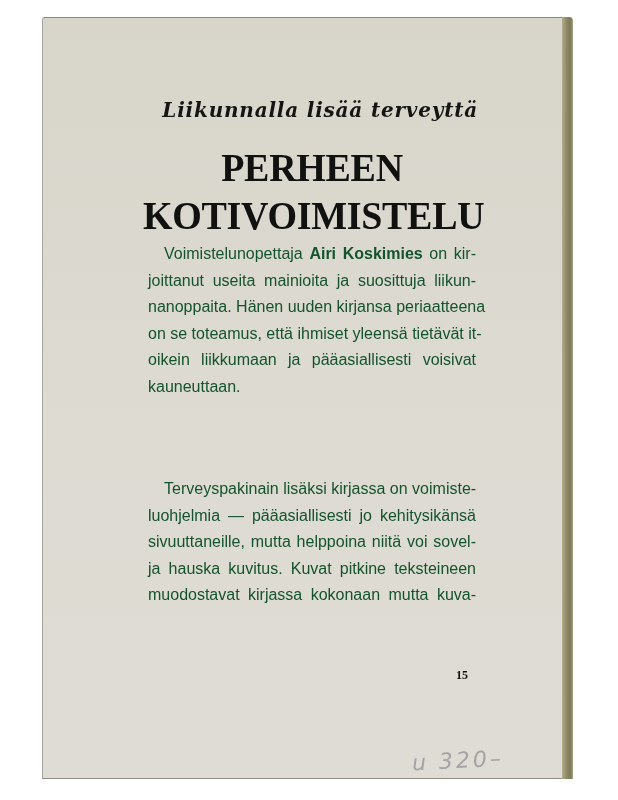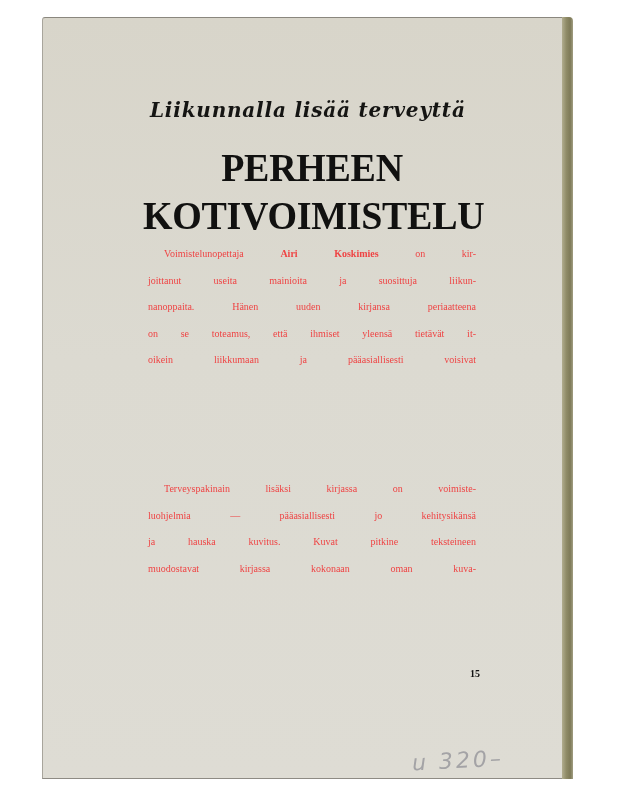--- a/index.html
+++ b/index.html
@@ -33,21 +33,21 @@
       width: 11px;
       height: 762px;
       background: linear-gradient(90deg, #b1ad8f 0%, #8f8b67 40%, #7e7a58 75%, #a19e82 100%);
       border-top-right-radius: 4px;
     }
     .tagline {
       position: absolute;
       left: 150px;
       top: 98px;
       width: 328px;
-      text-align: left;
+      text-align: right;
       font-family: "DejaVu Serif", serif;
       font-style: italic;
       font-weight: bold;
       font-size: 20px;
       letter-spacing: 0.8px;
       color: #151513;
       white-space: nowrap;
     }
     .title {
       position: absolute;
@@ -62,24 +62,24 @@
       letter-spacing: -0.3px;
       color: #111110;
       transform: scaleY(1.08);
       transform-origin: top center;
     }
     .title span { display: block; white-space: nowrap; }
     .body-text {
       position: absolute;
       left: 148px;
       width: 328px;
-      font-family: Liberation Serif, serif;
-      font-size: 10px;
+      font-family: Liberation Sans, sans-serif;
+      font-size: 16px;
       line-height: 26.5px;
-      color: #ef4444;
+      color: #14532d;
     }
     .body-text .line {
       display: block;
       white-space: nowrap;
       text-align: justify;
       text-align-last: justify;
       height: 26.5px;
     }
     .body-text .line.last {
       text-align-last: left;
@@ -91,23 +91,22 @@
       font-weight: bold;
     }
     .para1 { top: 241px; }
     .para2 { top: 476px; }
     .page-number {
       position: absolute;
       left: 456px;
       top: 668px;
       font-family: "Liberation Serif", serif;
       font-weight: bold;
-      font-size: 10px;
+      font-size: 12px;
       color: #111;
-      margin-left: 14px;
     }
     .handwriting {
       position: absolute;
       left: 412px;
       top: 748px;
       font-family: "DejaVu Sans", sans-serif;
       font-size: 22px;
       color: #9a9a9e;
       letter-spacing: 3px;
       font-style: italic;
@@ -127,24 +126,26 @@
   <span>PERHEEN</span>
   <span>KOTIVOIMISTELU</span>
 </div>
 
 <div class="body-text para1">
   <span class="line indent"><span>Voimistelunopettaja </span><b>Airi Koskimies</b><span> on kir-</span></span>
   <span class="line">joittanut useita mainioita ja suosittuja liikun-</span>
   <span class="line">nanoppaita. Hänen uuden kirjansa periaatteena</span>
   <span class="line">on se toteamus, että ihmiset yleensä tietävät it-</span>
   <span class="line">oikein liikkumaan ja pääasiallisesti voisivat</span>
+  <span class="line last">kauneuttaan.</span>
 </div>
 
 <div class="body-text para2">
   <span class="line indent">Terveyspakinain lisäksi kirjassa on voimiste-</span>
   <span class="line">luohjelmia — pääasiallisesti jo kehitysikänsä</span>
+  <span class="line">sivuuttaneille, mutta helppoina niitä voi sovel-</span>
   <span class="line">ja hauska kuvitus. Kuvat pitkine teksteineen</span>
-  <span class="line">muodostavat kirjassa kokonaan oman kuva-</span>
+  <span class="line">muodostavat kirjassa kokonaan mutta kuva-</span>
 </div>
 
 <div class="page-number">15</div>
 
 <div class="handwriting">u 320–</div>
 
 </body></html>

